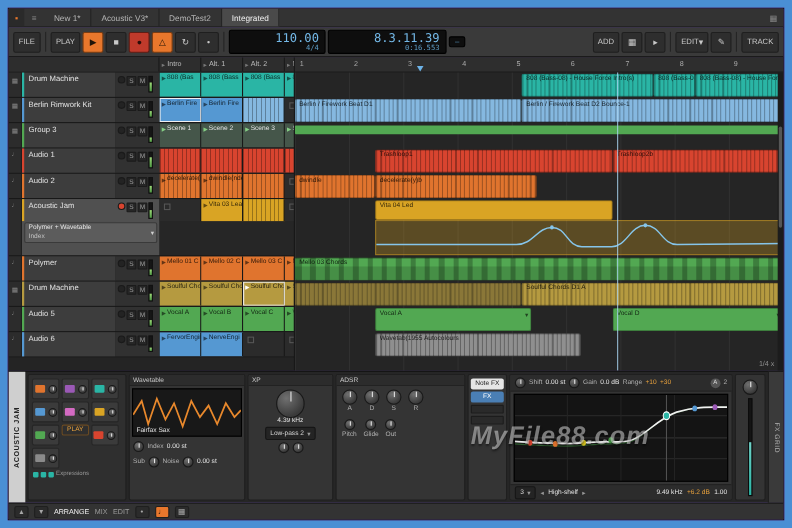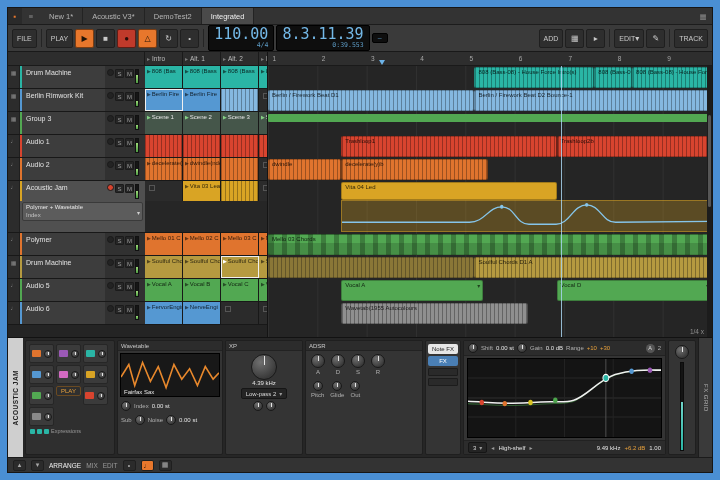--- a/index.html
+++ b/index.html
@@ -21,21 +21,21 @@
   
   .transport { height:27px; background:#3a3a3a; border-bottom:1px solid #191919;
     display:flex; align-items:center; gap:2px; padding:0 4px; }
   .tbtn { height:19px; min-width:19px; background:#2e2e2e; border:1px solid #1f1f1f; border-radius:2px;
     color:#c9c9c9; font-size:7px; display:flex; align-items:center; justify-content:center; padding:0 4px; }
   .tbtn.orange { background:#e8772c; color:#201408; border-color:#7a3c12; }
   .tbtn.red { background:#c03a2b; color:#2a0d09; border-color:#5f1d15; }
   .tbtn .gi { font-size:8px; }
   .disp { background:#0e0e0e; border:1px solid #000; border-radius:2px; color:#74b9e8;
     font-family:"DejaVu Sans Mono", monospace; padding:1px 5px; line-height:1.05; text-align:right; }
-  .disp .big { font-size:15px; }
+  .disp .big { font-size:11px;margin-left:36px; }
   .disp .small { font-size:6.5px; color:#5d9cc6; }
   .sep { width:1px; height:18px; background:#242424; margin:0 2px; }
 
   .gi::before { display:inline-block; }
   .gi-menu::before{content:"≡";} .gi-grid::before{content:"▦";}
   .gi-play::before{content:"▶";} .gi-stop::before{content:"■";}
   .gi-rec::before{content:"●";} .gi-loop::before{content:"↻";}
   .gi-metro::before{content:"△";} .gi-pencil::before{content:"✎";}
   .gi-down::before{content:"▾";} .gi-note::before{content:"♩";} .gi-dot::before{content:"•";}
   .gi-tri-r::before{content:"▸";} .gi-tri-l::before{content:"◂";}
@@ -246,21 +246,21 @@
     <div class="tbtn">
           <span class="gi gi-dot"></span>
         </div>
     <div class="sep"></div>
     <div class="disp">
       <div class="big">110.00</div>
       <div class="small">4/4</div>
     </div>
     <div class="disp">
       <div class="big">8.3.11.39</div>
-      <div class="small">0:39.553</div>
+      <div class="small">0:16.553</div>
     </div>
     <div class="disp">
       <div class="small">—</div>
     </div>
     <div class="tb-sp" style="flex:1"></div>
     <div class="tbtn">ADD</div>
     <div class="tbtn">
           <span class="gi gi-grid"></span>
         </div>
     <div class="tbtn">
@@ -872,13 +872,14 @@
         </span>
     <span class="sbic orange">
           <span class="gi gi-note"></span>
         </span>
     <span class="sbic">
           <span class="gi gi-grid"></span>
         </span>
   </div>
 
 </div>
+<div class="watermark">MyFile88.com</div>
 </div>
 
 </body></html>

